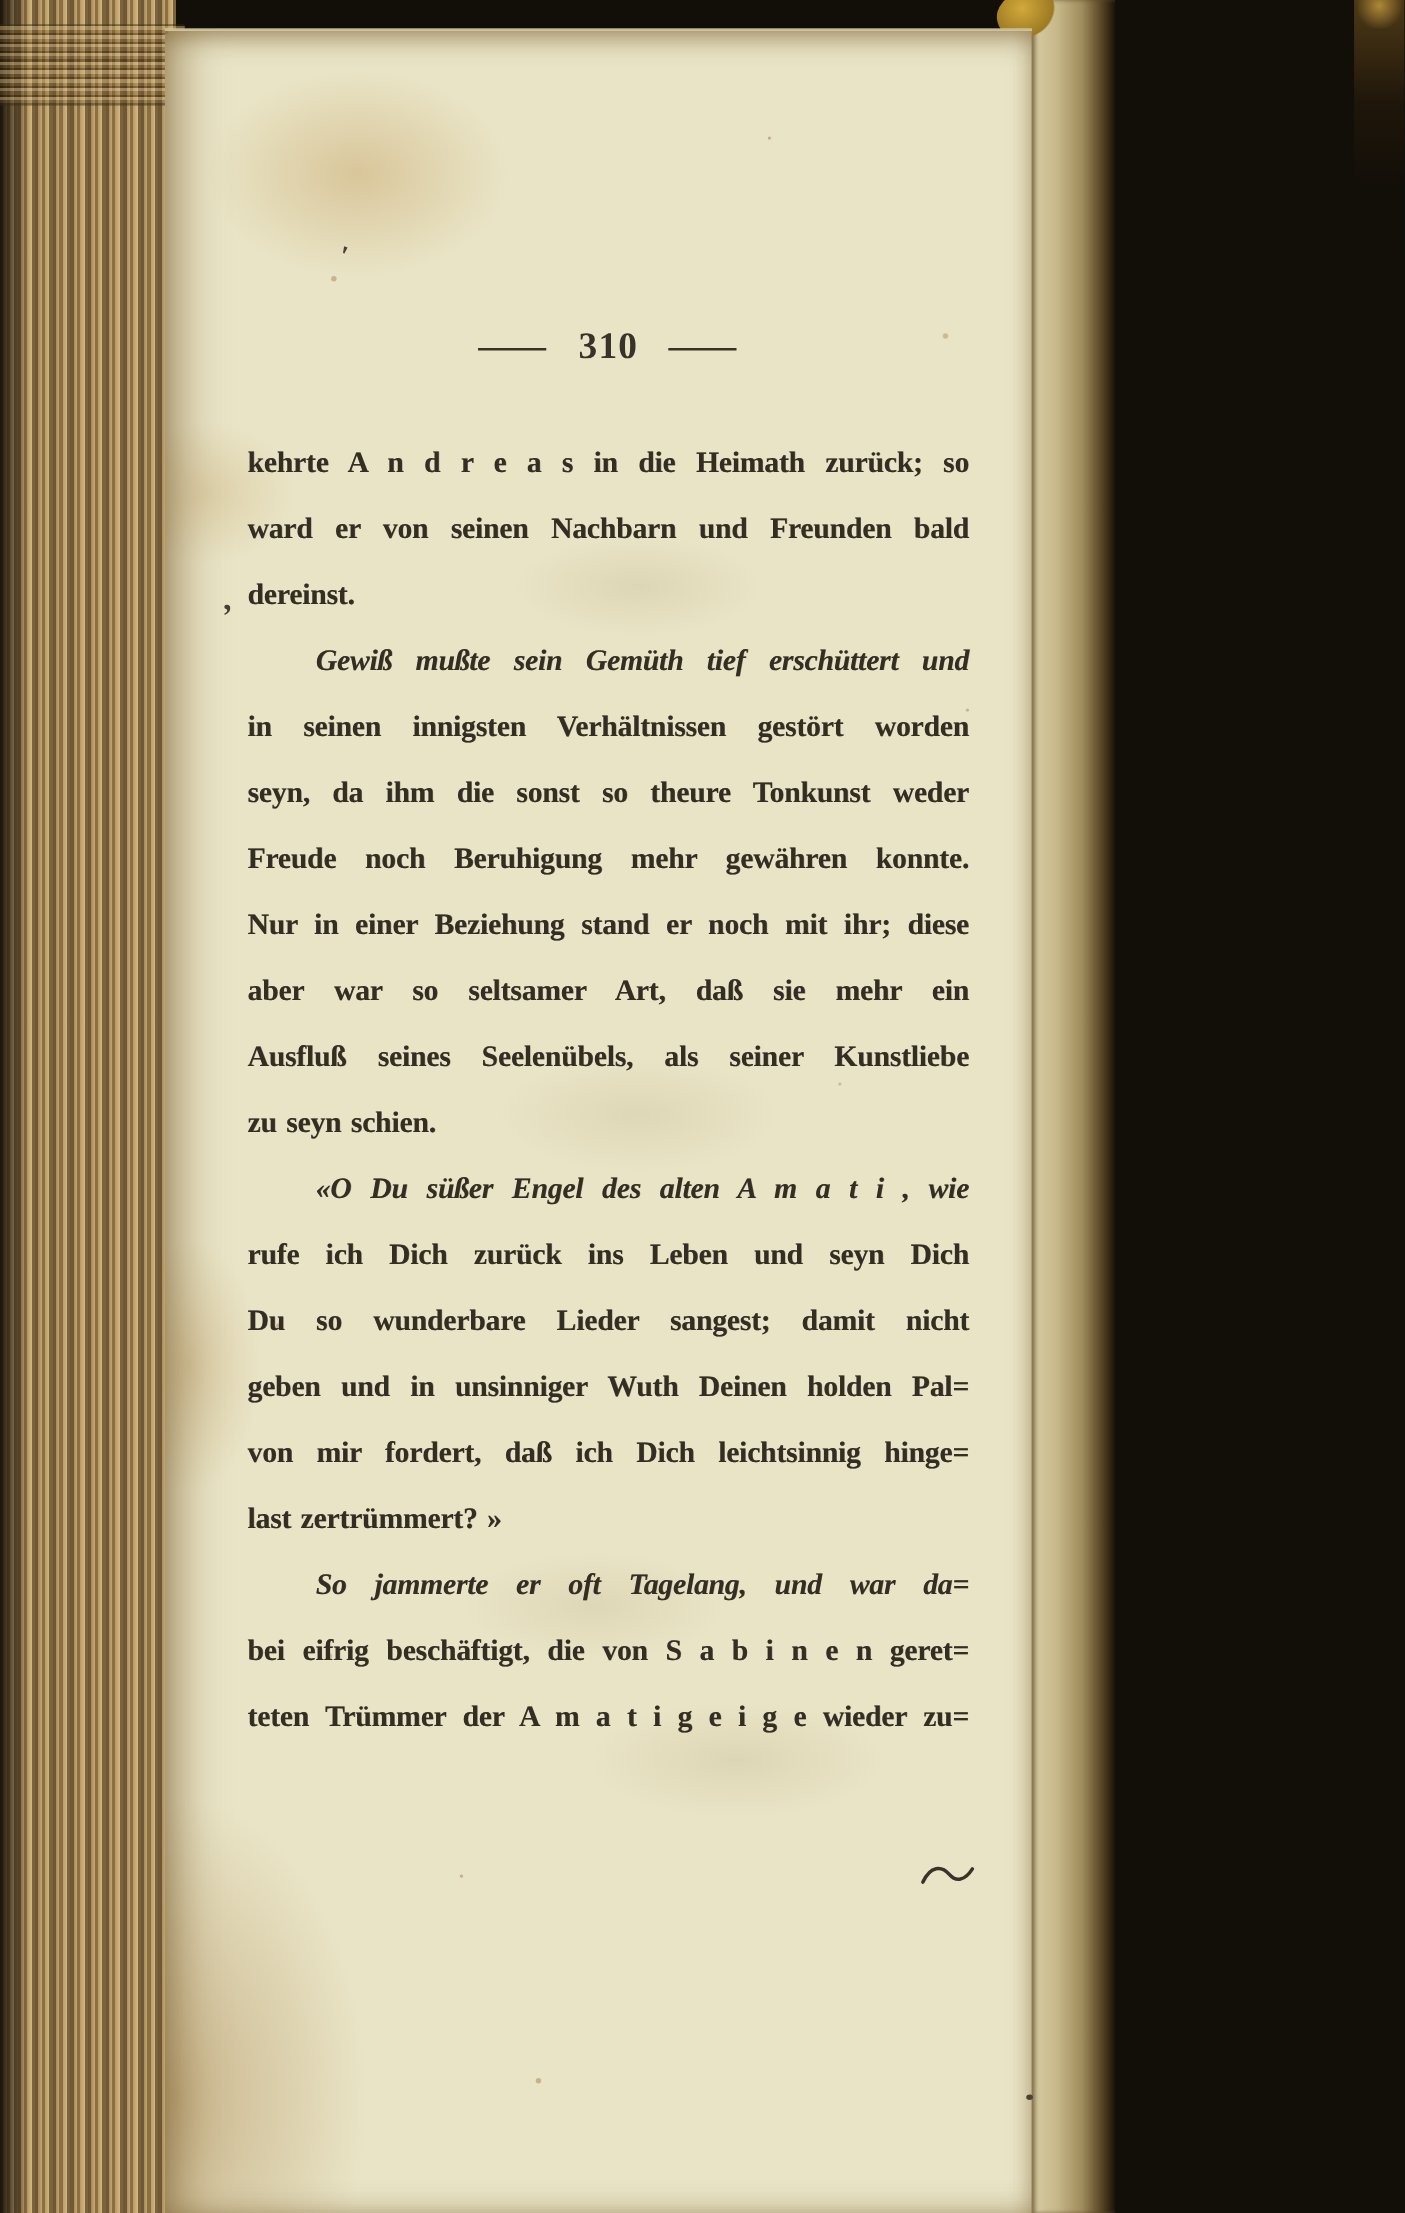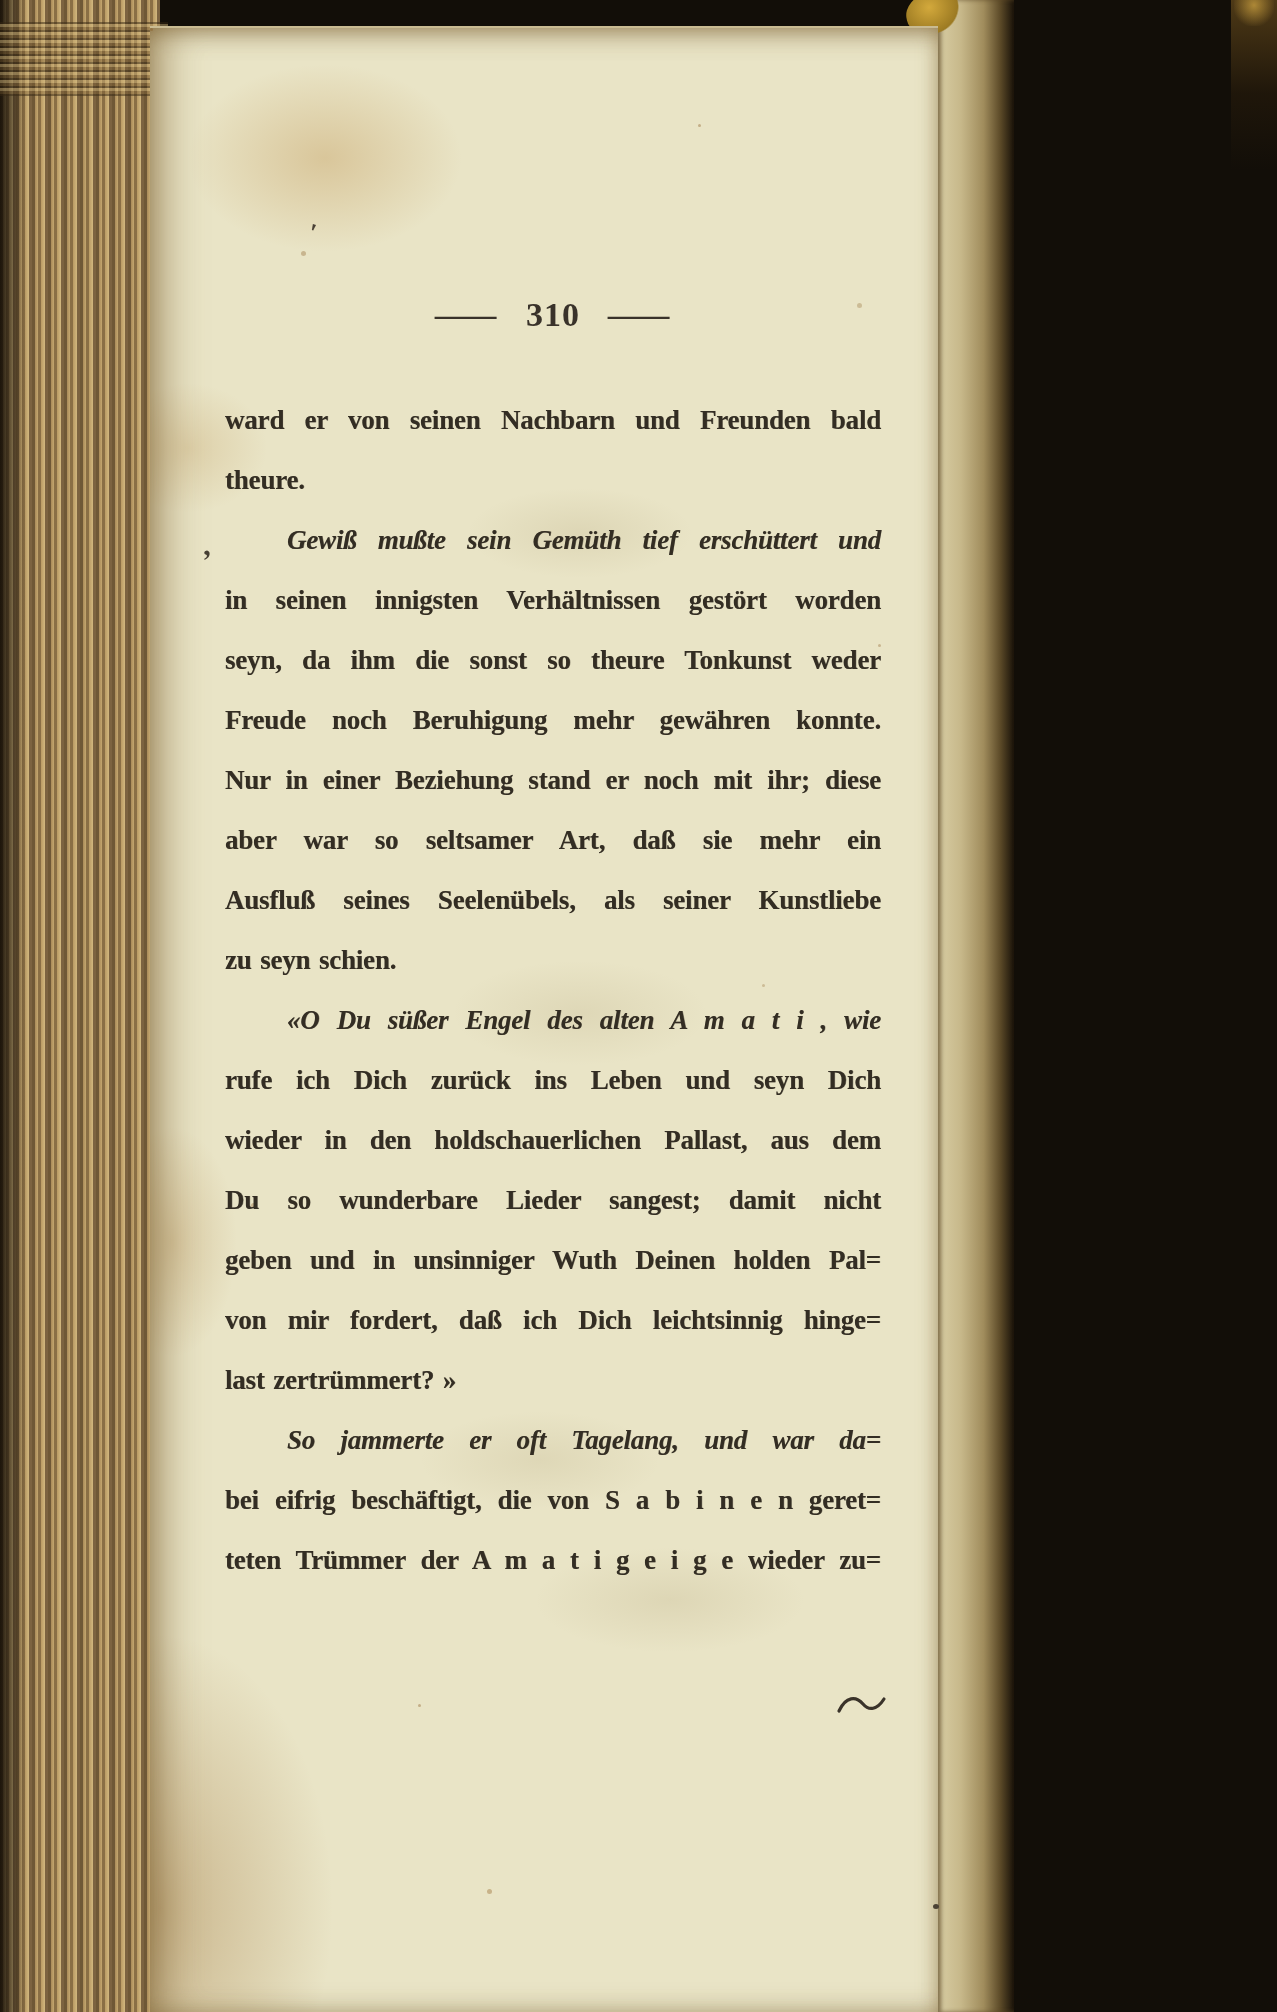--- a/index.html
+++ b/index.html
@@ -119,39 +119,39 @@
 
     <div class="header">
       <span class="dash">—</span>
       <span>310</span>
       <span class="dash">—</span>
     </div>
 
     <div class="textblock">
 
       <div>
+        <div class="line j">kehrte A n d r e a s in die Heimath zurück; so</div>
         <div class="line j">ward er von seinen Nachbarn und Freunden bald</div>
-        <div class="line">theure.</div>
+        <div class="line">dereinst.</div>
       </div>
 
       <div>
         <div class="line j indent">Gewiß mußte sein Gemüth tief erschüttert und</div>
         <div class="line j">in seinen innigsten Verhältnissen gestört worden</div>
         <div class="line j">seyn, da ihm die sonst so theure Tonkunst weder</div>
         <div class="line j">Freude noch Beruhigung mehr gewähren konnte.</div>
         <div class="line j">Nur in einer Beziehung stand er noch mit ihr; diese</div>
         <div class="line j">aber war so seltsamer Art, daß sie mehr ein</div>
         <div class="line j">Ausfluß seines Seelenübels, als seiner Kunstliebe</div>
         <div class="line">zu seyn schien.</div>
       </div>
 
       <div>
         <div class="line j indent">«O Du süßer Engel des alten A m a t i , wie</div>
         <div class="line j">rufe ich Dich zurück ins Leben und seyn Dich</div>
-        <div class="line j">wieder in den holdschauerlichen Pallast, aus dem</div>
         <div class="line j">Du so wunderbare Lieder sangest; damit nicht</div>
         <div class="line j">geben und in unsinniger Wuth Deinen holden Pal=</div>
         <div class="line j">von mir fordert, daß ich Dich leichtsinnig hinge=</div>
         <div class="line">last zertrümmert? »</div>
       </div>
 
       <div>
         <div class="line j indent">So jammerte er oft Tagelang, und war da=</div>
         <div class="line j">bei eifrig beschäftigt, die von S a b i n e n geret=</div>
         <div class="line j">teten Trümmer der A m a t i g e i g e wieder zu=</div>

